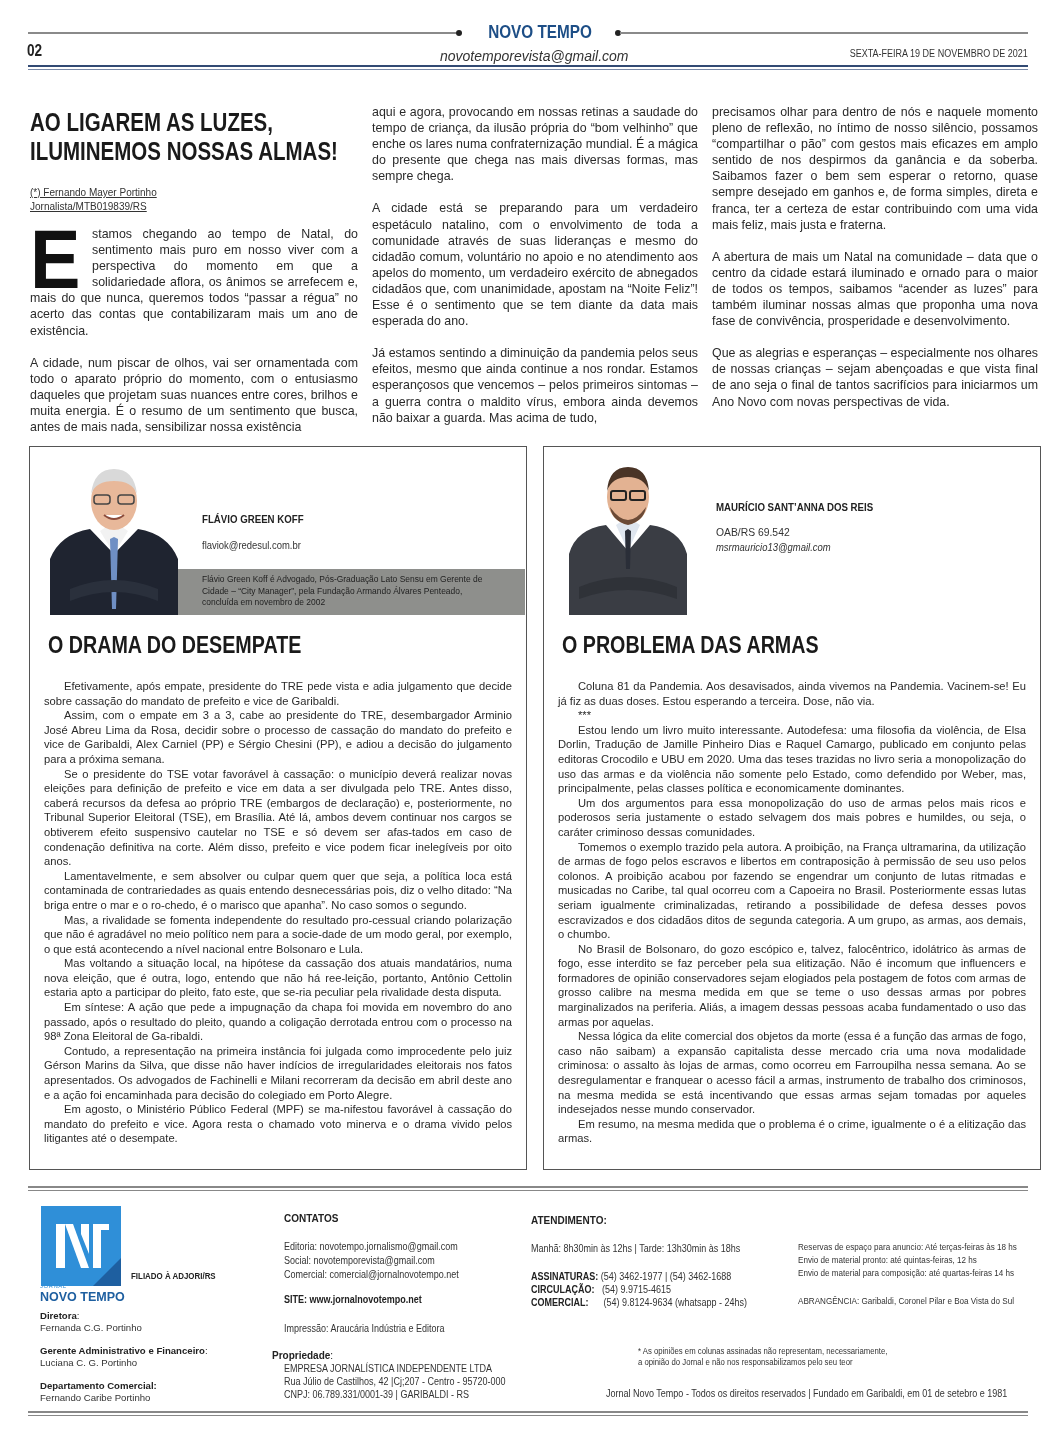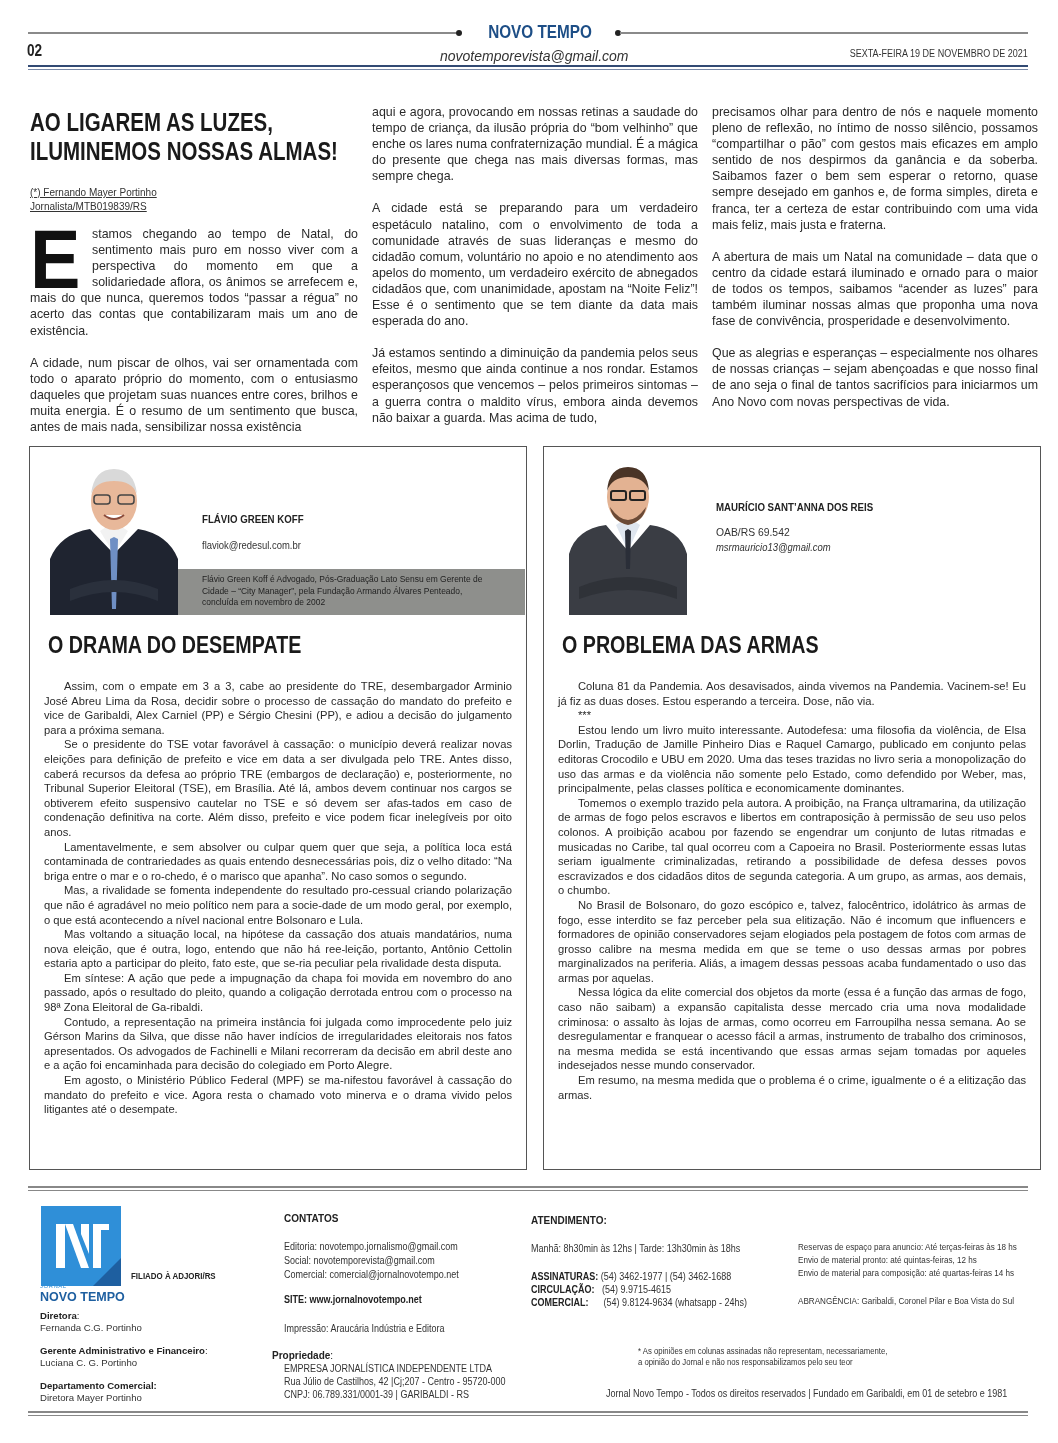--- a/index.html
+++ b/index.html
@@ -82,21 +82,21 @@
     <p>A cidade, num piscar de olhos, vai ser ornamentada com todo o aparato próprio do momento, com o entusiasmo daqueles que projetam suas nuances entre cores, brilhos e muita energia. É o resumo de um sentimento que busca, antes de mais nada, sensibilizar nossa existência</p>
   </div>
   <div class="col col2">
     <p>aqui e agora, provocando em nossas retinas a saudade do tempo de criança, da ilusão própria do “bom velhinho” que enche os lares numa confraternização mundial. É a mágica do presente que chega nas mais diversas formas, mas sempre chega.</p>
     <p>A cidade está se preparando para um verdadeiro espetáculo natalino, com o envolvimento de toda a comunidade através de suas lideranças e mesmo do cidadão comum, voluntário no apoio e no atendimento aos apelos do momento, um verdadeiro exército de abnegados cidadãos que, com unanimidade, apostam na “Noite Feliz”! Esse é o sentimento que se tem diante da data mais esperada do ano.</p>
     <p>Já estamos sentindo a diminuição da pandemia pelos seus efeitos, mesmo que ainda continue a nos rondar. Estamos esperançosos que vencemos – pelos primeiros sintomas – a guerra contra o maldito vírus, embora ainda devemos não baixar a guarda. Mas acima de tudo,</p>
   </div>
   <div class="col col3">
     <p>precisamos olhar para dentro de nós e naquele momento pleno de reflexão, no íntimo de nosso silêncio, possamos “compartilhar o pão” com gestos mais eficazes em amplo sentido de nos despirmos da ganância e da soberba. Saibamos fazer o bem sem esperar o retorno, quase sempre desejado em ganhos e, de forma simples, direta e franca, ter a certeza de estar contribuindo com uma vida mais feliz, mais justa e fraterna.</p>
     <p>A abertura de mais um Natal na comunidade – data que o centro da cidade estará iluminado e ornado para o maior de todos os tempos, saibamos “acender as luzes” para também iluminar nossas almas que proponha uma nova fase de convivência, prosperidade e desenvolvimento.</p>
-    <p>Que as alegrias e esperanças – especialmente nos olhares de nossas crianças – sejam abençoadas e que nosso final de ano seja o final de tantos sacrifícios para iniciarmos um Ano Novo com novas perspectivas de vida.</p>
+    <p>Que as alegrias e esperanças – especialmente nos olhares de nossas crianças – sejam abençoadas e que vista final de ano seja o final de tantos sacrifícios para iniciarmos um Ano Novo com novas perspectivas de vida.</p>
   </div>
 </div>
 
 <div class="box box-left">
   <div class="bio-band">
     <div class="bio-text">Flávio Green Koff é Advogado, Pós-Graduação Lato Sensu em Gerente de Cidade – “City Manager”, pela Fundação Armando Álvares Penteado, concluída em novembro de 2002</div>
   </div>
   <div class="photo">
     <svg width="128" height="156" viewBox="0 0 128 156">
       <rect width="128" height="156" fill="#ffffff"></rect>
@@ -108,20 +108,21 @@
       <rect x="44" y="36" width="16" height="9" rx="3" fill="none" stroke="#444" stroke-width="1.5"></rect>
       <rect x="68" y="36" width="16" height="9" rx="3" fill="none" stroke="#444" stroke-width="1.5"></rect>
       <path d="M54 56 Q64 64 74 56" stroke="#8a4a3a" stroke-width="2" fill="#fff"></path>
       <path d="M20 130 Q64 112 108 130 L108 142 Q64 124 20 142 Z" fill="#2a303c"></path>
     </svg>
   </div>
   <div class="author-name" style="top:66px">FLÁVIO GREEN KOFF</div>
   <div class="author-line" style="top:92px">flaviok@redesul.com.br</div>
   <div class="col-title">O DRAMA DO DESEMPATE</div>
   <div class="col-body">
+    <p>Efetivamente, após empate, presidente do TRE pede vista e adia julgamento que decide sobre cassação do mandato de prefeito e vice de Garibaldi.</p>
     <p>Assim, com o empate em 3 a 3, cabe ao presidente do TRE, desembargador Arminio José Abreu Lima da Rosa, decidir sobre o processo de cassação do mandato do prefeito e vice de Garibaldi, Alex Carniel (PP) e Sérgio Chesini (PP), e adiou a decisão do julgamento para a próxima semana.</p>
     <p>Se o presidente do TSE votar favorável à cassação: o município deverá realizar novas eleições para definição de prefeito e vice em data a ser divulgada pelo TRE. Antes disso, caberá recursos da defesa ao próprio TRE (embargos de declaração) e, posteriormente, no Tribunal Superior Eleitoral (TSE), em Brasília. Até lá, ambos devem continuar nos cargos se obtiverem efeito suspensivo cautelar no TSE e só devem ser afas-tados em caso de condenação definitiva na corte. Além disso, prefeito e vice podem ficar inelegíveis por oito anos.</p>
     <p>Lamentavelmente, e sem absolver ou culpar quem quer que seja, a política loca está contaminada de contrariedades as quais entendo desnecessárias pois, diz o velho ditado: “Na briga entre o mar e o ro-chedo, é o marisco que apanha”. No caso somos o segundo.</p>
     <p>Mas, a rivalidade se fomenta independente do resultado pro-cessual criando polarização que não é agradável no meio político nem para a socie-dade de um modo geral, por exemplo, o que está acontecendo a nível nacional entre Bolsonaro e Lula.</p>
     <p>Mas voltando a situação local, na hipótese da cassação dos atuais mandatários, numa nova eleição, que é outra, logo, entendo que não há ree-leição, portanto, Antônio Cettolin estaria apto a participar do pleito, fato este, que se-ria peculiar pela rivalidade desta disputa.</p>
     <p>Em síntese: A ação que pede a impugnação da chapa foi movida em novembro do ano passado, após o resultado do pleito, quando a coligação derrotada entrou com o processo na 98ª Zona Eleitoral de Ga-ribaldi.</p>
     <p>Contudo, a representação na primeira instância foi julgada como improcedente pelo juiz Gérson Marins da Silva, que disse não haver indícios de irregularidades eleitorais nos fatos apresentados. Os advogados de Fachinelli e Milani recorreram da decisão em abril deste ano e a ação foi encaminhada para decisão do colegiado em Porto Alegre.</p>
     <p>Em agosto, o Ministério Público Federal (MPF) se ma-nifestou favorável à cassação do mandato do prefeito e vice. Agora resta o chamado voto minerva e o drama vivido pelos litigantes até o desempate.</p>
   </div>
 </div>
@@ -142,20 +143,21 @@
     </svg>
   </div>
   <div class="author-name" style="top:54px">MAURÍCIO SANT’ANNA DOS REIS</div>
   <div class="author-line" style="top:79px; font-size:11.5px;">OAB/RS 69.542</div>
   <div class="author-line author-italic" style="top:94px">msrmauricio13@gmail.com</div>
   <div class="col-title">O PROBLEMA DAS ARMAS</div>
   <div class="col-body">
     <p>Coluna 81 da Pandemia. Aos desavisados, ainda vivemos na Pandemia. Vacinem-se! Eu já fiz as duas doses. Estou esperando a terceira. Dose, não via.</p>
     <p>***</p>
     <p>Estou lendo um livro muito interessante. Autodefesa: uma filosofia da violência, de Elsa Dorlin, Tradução de Jamille Pinheiro Dias e Raquel Camargo, publicado em conjunto pelas editoras Crocodilo e UBU em 2020. Uma das teses trazidas no livro seria a monopolização do uso das armas e da violência não somente pelo Estado, como defendido por Weber, mas, principalmente, pelas classes política e economicamente dominantes.</p>
+    <p>Um dos argumentos para essa monopolização do uso de armas pelos mais ricos e poderosos seria justamente o estado selvagem dos mais pobres e humildes, ou seja, o caráter criminoso dessas comunidades.</p>
     <p>Tomemos o exemplo trazido pela autora. A proibição, na França ultramarina, da utilização de armas de fogo pelos escravos e libertos em contraposição à permissão de seu uso pelos colonos. A proibição acabou por fazendo se engendrar um conjunto de lutas ritmadas e musicadas no Caribe, tal qual ocorreu com a Capoeira no Brasil. Posteriormente essas lutas seriam igualmente criminalizadas, retirando a possibilidade de defesa desses povos escravizados e dos cidadãos ditos de segunda categoria. A um grupo, as armas, aos demais, o chumbo.</p>
     <p>No Brasil de Bolsonaro, do gozo escópico e, talvez, falocêntrico, idolátrico às armas de fogo, esse interdito se faz perceber pela sua elitização. Não é incomum que influencers e formadores de opinião conservadores sejam elogiados pela postagem de fotos com armas de grosso calibre na mesma medida em que se teme o uso dessas armas por pobres marginalizados na periferia. Aliás, a imagem dessas pessoas acaba fundamentado o uso das armas por aquelas.</p>
     <p>Nessa lógica da elite comercial dos objetos da morte (essa é a função das armas de fogo, caso não saibam) a expansão capitalista desse mercado cria uma nova modalidade criminosa: o assalto às lojas de armas, como ocorreu em Farroupilha nessa semana. Ao se desregulamentar e franquear o acesso fácil a armas, instrumento de trabalho dos criminosos, na mesma medida se está incentivando que essas armas sejam tomadas por aqueles indesejados nesse mundo conservador.</p>
     <p>Em resumo, na mesma medida que o problema é o crime, igualmente o é a elitização das armas.</p>
   </div>
 </div>
 
 <div>
   <div class="ft-double" style="top:1186px"></div>
 
@@ -176,21 +178,21 @@
   <div class="staff" style="top:1310px">
     <div><b>Diretora</b>:</div>
     <div>Fernanda C.G. Portinho</div>
   </div>
   <div class="staff" style="top:1345px">
     <div><b>Gerente Administrativo e Financeiro</b>:</div>
     <div>Luciana C. G. Portinho</div>
   </div>
   <div class="staff" style="top:1380px">
     <div><b>Departamento Comercial:</b></div>
-    <div>Diretora Mayer Portinho</div>
+    <div>Fernando Caribe Portinho</div>
   </div>
 
   <div class="ft-text ft-bold" style="left:284px; top:1212px;">CONTATOS</div>
   <div class="ft-text ft-narrow" style="left:284px; top:1240px;">Editoria: novotempo.jornalismo@gmail.com</div>
   <div class="ft-text ft-narrow" style="left:284px; top:1254px;">Social: novotemporevista@gmail.com</div>
   <div class="ft-text ft-narrow" style="left:284px; top:1268px;">Comercial: comercial@jornalnovotempo.net</div>
   <div class="ft-text ft-bold ft-narrow" style="left:284px; top:1293px;">SITE: www.jornalnovotempo.net</div>
   <div class="ft-text ft-narrow" style="left:284px; top:1322px;"><span>Impressão:</span> <span>Araucária Indústria e Editora</span></div>
   <div class="ft-text ft-bold" style="left:272px; top:1349px;"><span>Propriedade</span><span style="font-weight:normal">:</span></div>
   <div class="ft-text ft-narrow" style="left:284px; top:1362px;">EMPRESA JORNALÍSTICA INDEPENDENTE LTDA</div>

